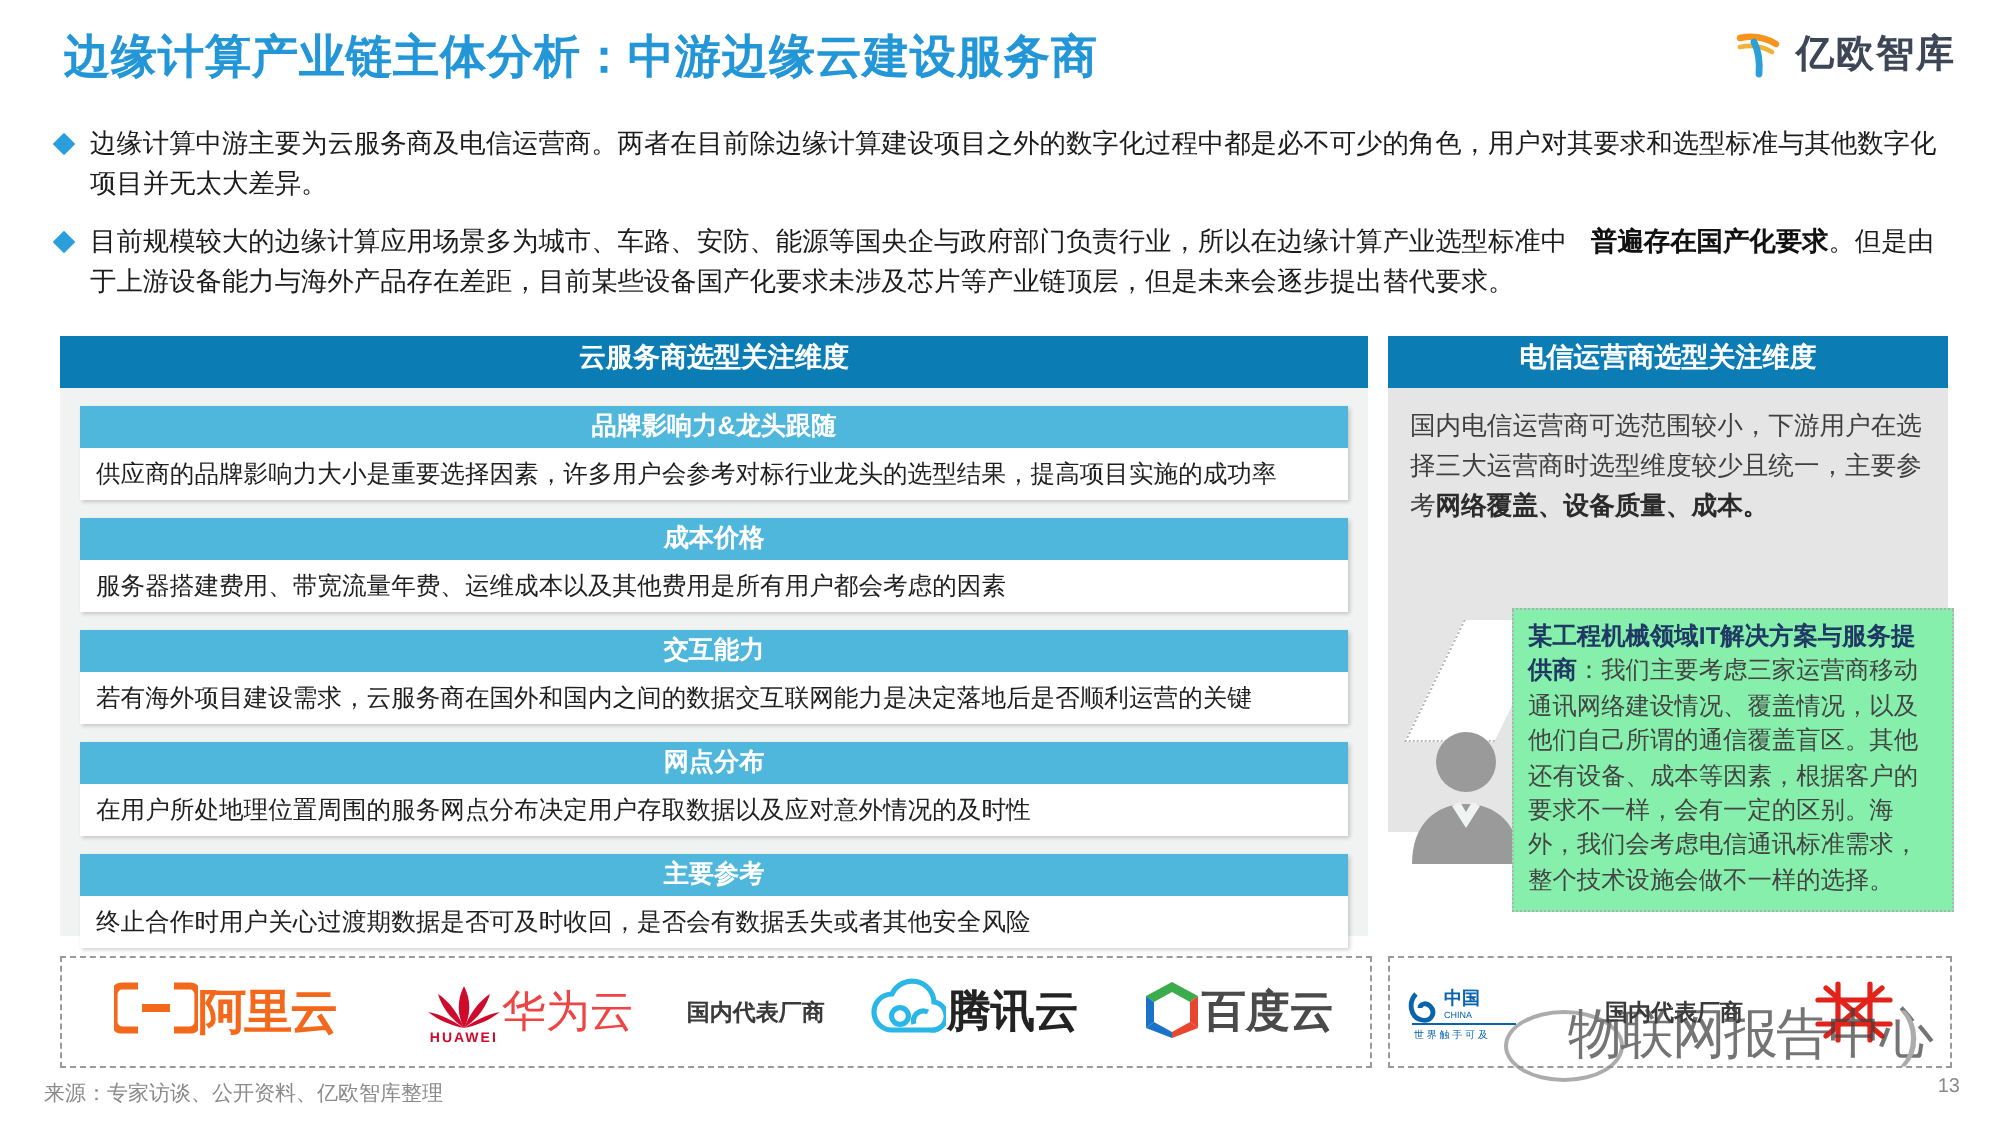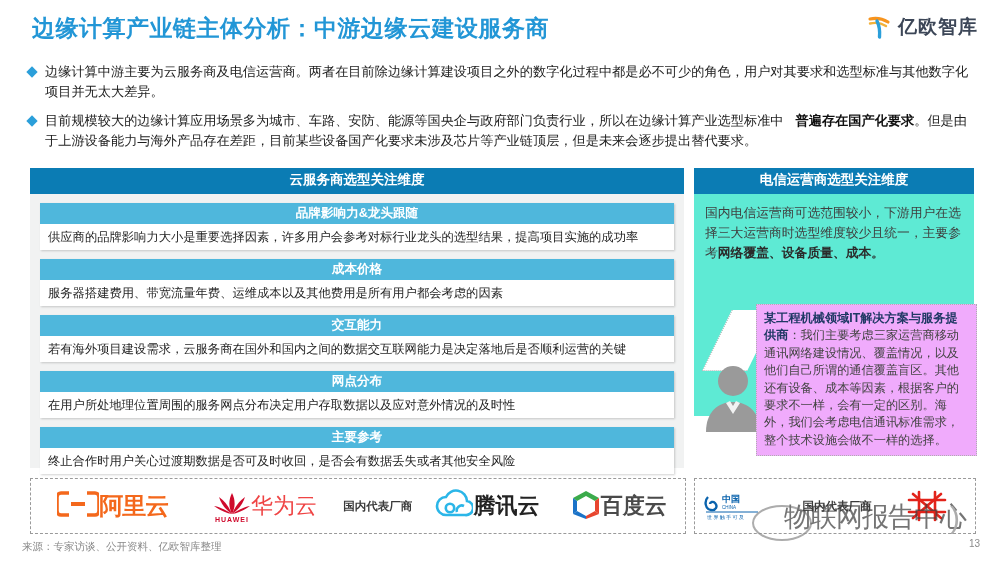--- a/index.html
+++ b/index.html
@@ -30,21 +30,21 @@
   .bullet{display:flex;align-items:flex-start;margin-bottom:9px;}
   .dia{
     width:8px;height:8px;background:#2b9fda;
     transform:rotate(45deg);flex:none;margin:6px 9px 0 0;
   }
   .btxt{font-size:13.2px;line-height:20px;color:#1c1c1c;}
   .btxt b{font-weight:bold;color:#111;margin-left:12px;}
 
   
   .panel-left{position:absolute;left:30px;top:168px;width:654px;height:300px;background:#f1f2f2;}
-  .panel-right{position:absolute;left:694px;top:168px;width:280px;height:248px;background:#5eead4;}
+  .panel-right{position:absolute;left:694px;top:168px;width:280px;height:248px;background:#e5e5e5;}
 
   .panel-head{
     background:#0b7cb4;color:#fff;text-align:center;
     font-size:13.5px;font-weight:bold;line-height:26px;height:26px;font-family:Liberation Mono, monospace;
   }
   .panel-body{padding:9px 10px 0 10px;}
 
   .dim{margin-bottom:9px;box-shadow:1px 1px 2px rgba(0,0,0,.18);}
   .dim-head{
     background:#4fb7dc;color:#ffffff;text-align:center;
@@ -60,21 +60,21 @@
     padding:9px 11px 0 11px;font-size:12.8px;line-height:20px;color:#3f3f3f;
   }
   .rp-text b{color:#2b2b2b;font-weight:bold;}
 
   .quote-wrap{position:absolute;left:694px;top:300px;width:280px;height:168px;}
   .avatar{
     position:absolute;left:8px;top:62px;width:62px;height:70px;
   }
   .bubble{
     position:absolute;left:62px;top:4px;width:205px;
-    border:1px dotted #b0b0b0;background:#f0abfc;
+    border:1px dotted #b0b0b0;background:#86efac;
     padding:5px 7px 6px 7px;
     font-size:12.2px;line-height:17.4px;color:#444;
   }
   .bubble b{color:#1f3864;font-weight:bold;}
   .tail{
     position:absolute;left:23px;top:10px;width:44px;height:60px;
     border-left:1px dotted #b9b9b9;border-bottom:1px dotted #b9b9b9;
     transform:skewX(-26deg);background:#ffffff;z-index:0;
   }
 

